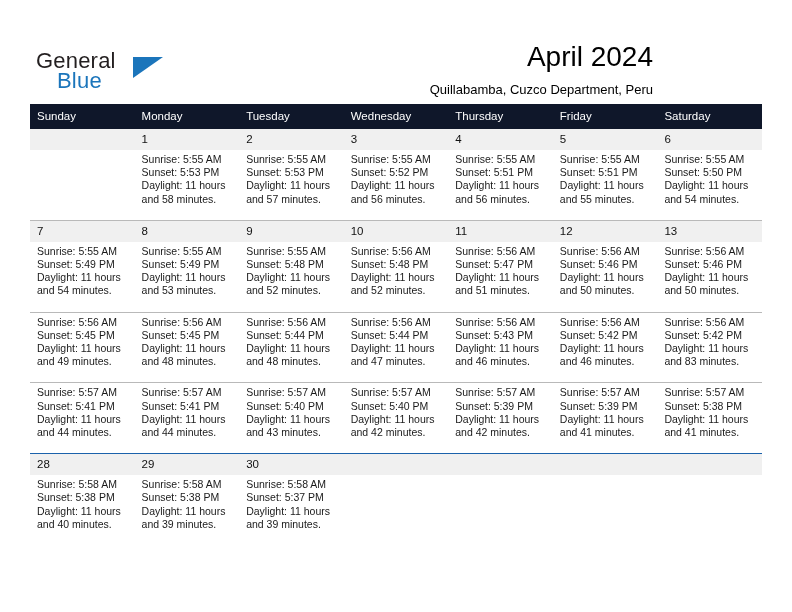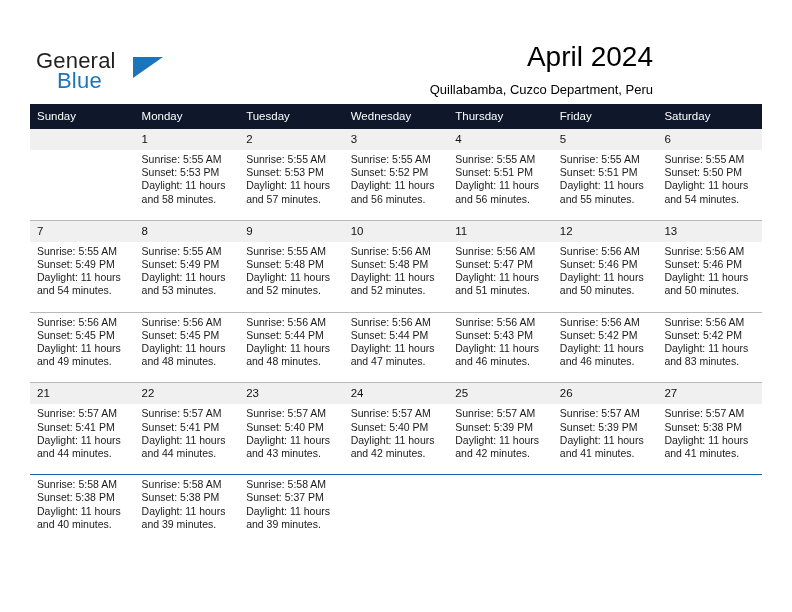--- a/index.html
+++ b/index.html
@@ -331,29 +331,20 @@
           <td>
             <span class="line">Sunrise: 5:56 AM</span>
             <span class="line">Sunset: 5:42 PM</span>
             <span class="line">Daylight: 11 hours</span>
             <span class="line">and 83 minutes.</span>
           </td>
         </tr>
         <tr class="sep-row">
           <td colspan="7" class="sep-gray"></td>
         </tr>
-        <tr class="daynum-row">
-          <td>21</td>
-          <td>22</td>
-          <td>23</td>
-          <td>24</td>
-          <td>25</td>
-          <td>26</td>
-          <td>27</td>
-        </tr>
         <tr class="detail-row">
           <td>
             <span class="line">Sunrise: 5:57 AM</span>
             <span class="line">Sunset: 5:41 PM</span>
             <span class="line">Daylight: 11 hours</span>
             <span class="line">and 44 minutes.</span>
           </td>
           <td>
             <span class="line">Sunrise: 5:57 AM</span>
             <span class="line">Sunset: 5:41 PM</span>
@@ -387,20 +378,29 @@
           <td>
             <span class="line">Sunrise: 5:57 AM</span>
             <span class="line">Sunset: 5:38 PM</span>
             <span class="line">Daylight: 11 hours</span>
             <span class="line">and 41 minutes.</span>
           </td>
         </tr>
         <tr class="sep-row">
           <td colspan="7" class="sep-blue"></td>
         </tr>
+        <tr class="daynum-row">
+          <td>28</td>
+          <td>29</td>
+          <td>30</td>
+          <td>&nbsp;</td>
+          <td>&nbsp;</td>
+          <td>&nbsp;</td>
+          <td>&nbsp;</td>
+        </tr>
         <tr class="detail-row">
           <td>
             <span class="line">Sunrise: 5:58 AM</span>
             <span class="line">Sunset: 5:38 PM</span>
             <span class="line">Daylight: 11 hours</span>
             <span class="line">and 40 minutes.</span>
           </td>
           <td>
             <span class="line">Sunrise: 5:58 AM</span>
             <span class="line">Sunset: 5:38 PM</span>

